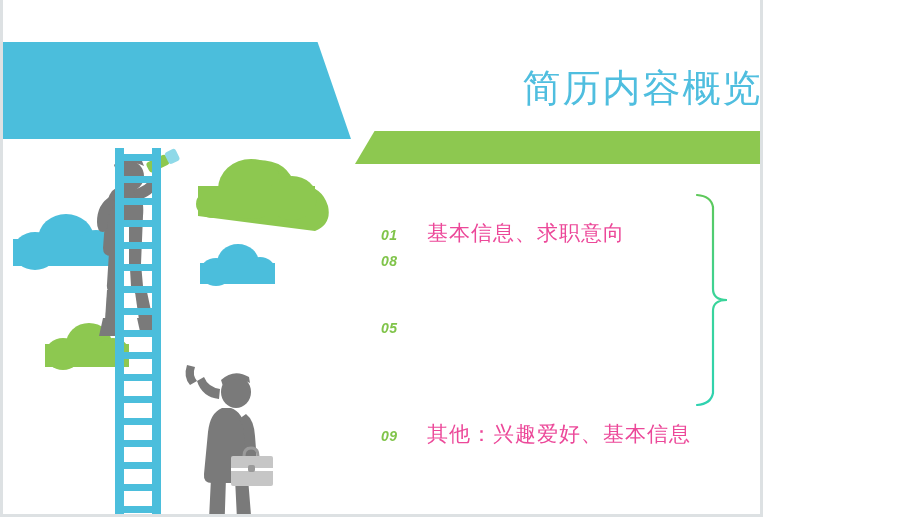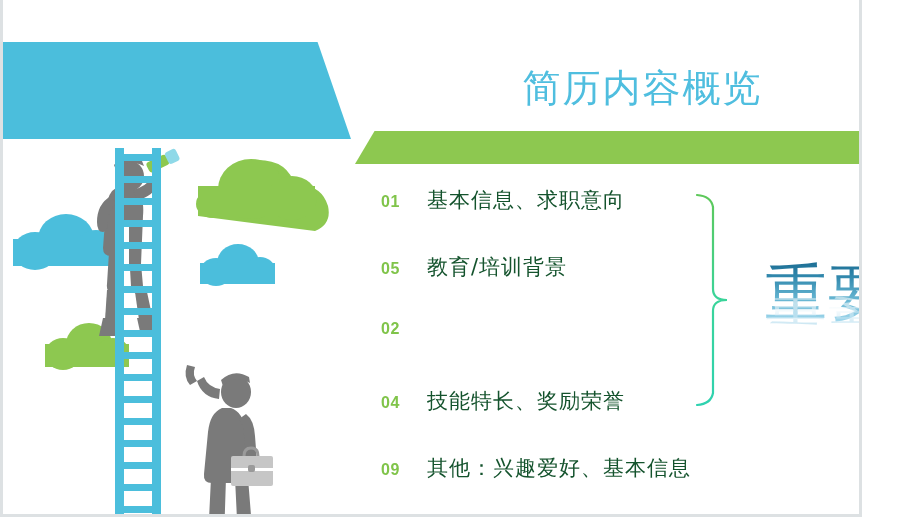--- a/index.html
+++ b/index.html
@@ -5,21 +5,21 @@
   html, body {
     margin: 0;
     padding: 0;
     background: #ffffff;
   }
   body {
     font-family: "Liberation Sans", "DejaVu Sans", sans-serif;
   }
   #slide {
     position: relative;
-    width: 862px;
+    width: 763px;
     height: 517px;
     background: #ffffff;
     overflow: hidden;
     box-sizing: border-box;
     border-left: 3px solid #dde1e3;
     border-right: 3px solid #dde1e3;
     border-bottom: 3px solid #dde1e3;
     border-top: 0;
   }
 
@@ -67,34 +67,36 @@
     top: 186px;
     width: 330px;
   }
   .list-item {
     display: flex;
     align-items: baseline;
     height: 67px;
   }
   .list-item:last-child { height: auto; }
   .item-num {
-    font-size: 16px;
+    font-size: 14px;
     font-weight: bold;
     color: #80c44a;
     letter-spacing: 0.5px;
     width: 46px;
     flex: 0 0 46px;
     font-family: "Liberation Sans", sans-serif;
+    font-style: italic;
   }
   .item-label {
     font-size: 21px;
-    color: #14532d;
+    color: #ec4899;
     letter-spacing: 1px;
     white-space: nowrap;
     font-family: "DejaVu Sans", "Liberation Sans", sans-serif;
+    margin-top: 33px;
   }
 
   
   .brace {
     position: absolute;
     left: 692px;
     top: 192px;
     width: 44px;
     height: 216px;
   }
@@ -268,29 +270,24 @@
       </g>
     </svg>
   </div>
 
   <div class="list">
     <div class="list-item">
       <span class="item-num">01</span>
       <span class="item-label">基本信息、求职意向</span>
     </div>
     <div class="list-item">
-      <span class="item-num">05</span>
-      <span class="item-label">教育/培训背景</span>
+      <span class="item-num">08</span>
     </div>
     <div class="list-item">
-      <span class="item-num">02</span>
-    </div>
-    <div class="list-item">
-      <span class="item-num">04</span>
-      <span class="item-label">技能特长、奖励荣誉</span>
+      <span class="item-num">05</span>
     </div>
     <div class="list-item">
       <span class="item-num">09</span>
       <span class="item-label">其他：兴趣爱好、基本信息</span>
     </div>
   </div>
 
   <div class="brace">
     <svg width="44" height="216" viewBox="0 0 44 216" xmlns="http://www.w3.org/2000/svg">
       <defs>

